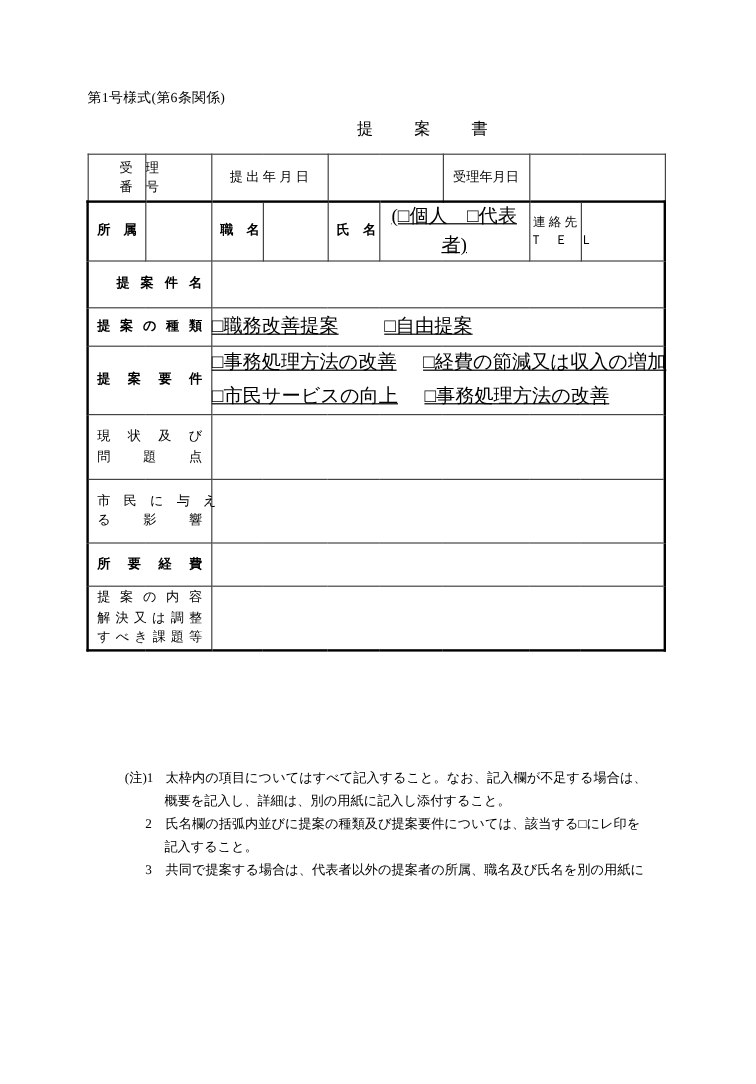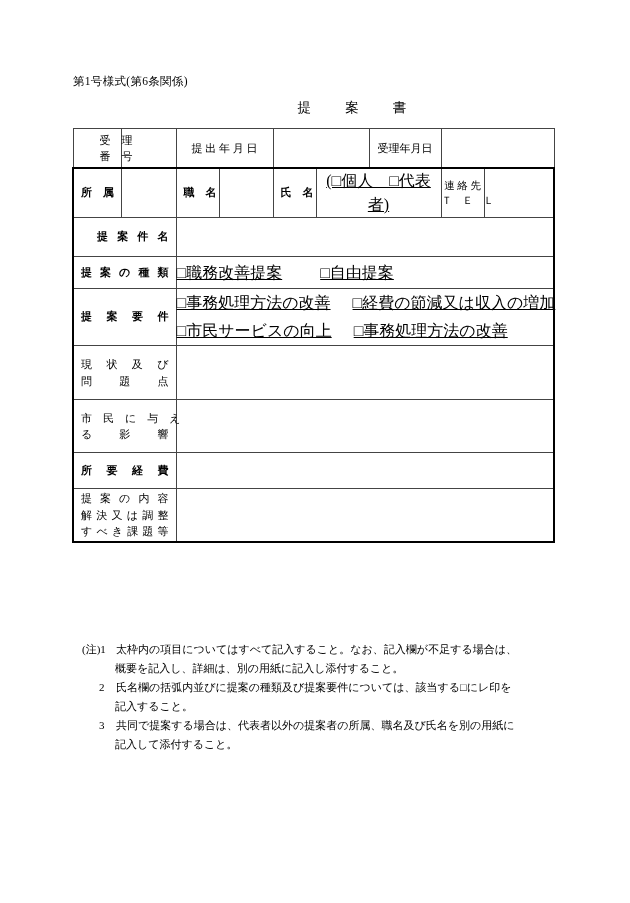--- a/index.html
+++ b/index.html
@@ -111,21 +111,21 @@
 
   
   .notes {
     position: absolute;
     left: 82px;
     top: 640px;
     width: 480px;
     font-size: 11px;
     line-height: 1.72;
   }
-  .note-row { display: block; white-space: nowrap; }
+  .note-row { display: block; white-space: nowrap; margin-left: 22px; }
   .note-row.indent { padding-left: 33px; }
   .note-num {
     display: inline-block;
     width: 34px;
   }
   .note-num.n1 { width: 34px; }
   .note-num.n23 { width: 34px; padding-left: 17px; box-sizing: border-box; }
 </style>
 </head>
 <body>
@@ -257,17 +257,16 @@
     <span class="note-row"><span class="note-num n1"><span>(注)</span><span>1</span></span><span>太枠内の項目についてはすべて記入すること。なお、記入欄が不足する場合は、</span></span>
 
     <span class="note-row indent"><span>概要を記入し、詳細は、別の用紙に記入し添付すること。</span></span>
 
     <span class="note-row"><span class="note-num n23"><span>2</span></span><span>氏名欄の括弧内並びに提案の種類及び提案要件については、該当する□にレ印を</span></span>
 
     <span class="note-row indent"><span>記入すること。</span></span>
 
     <span class="note-row"><span class="note-num n23"><span>3</span></span><span>共同で提案する場合は、代表者以外の提案者の所属、職名及び氏名を別の用紙に</span></span>
 
-    <span class="note-row indent"><span>記入して添付すること。</span></span>
 
   </div>
 
 </div>
 
 </body></html>

